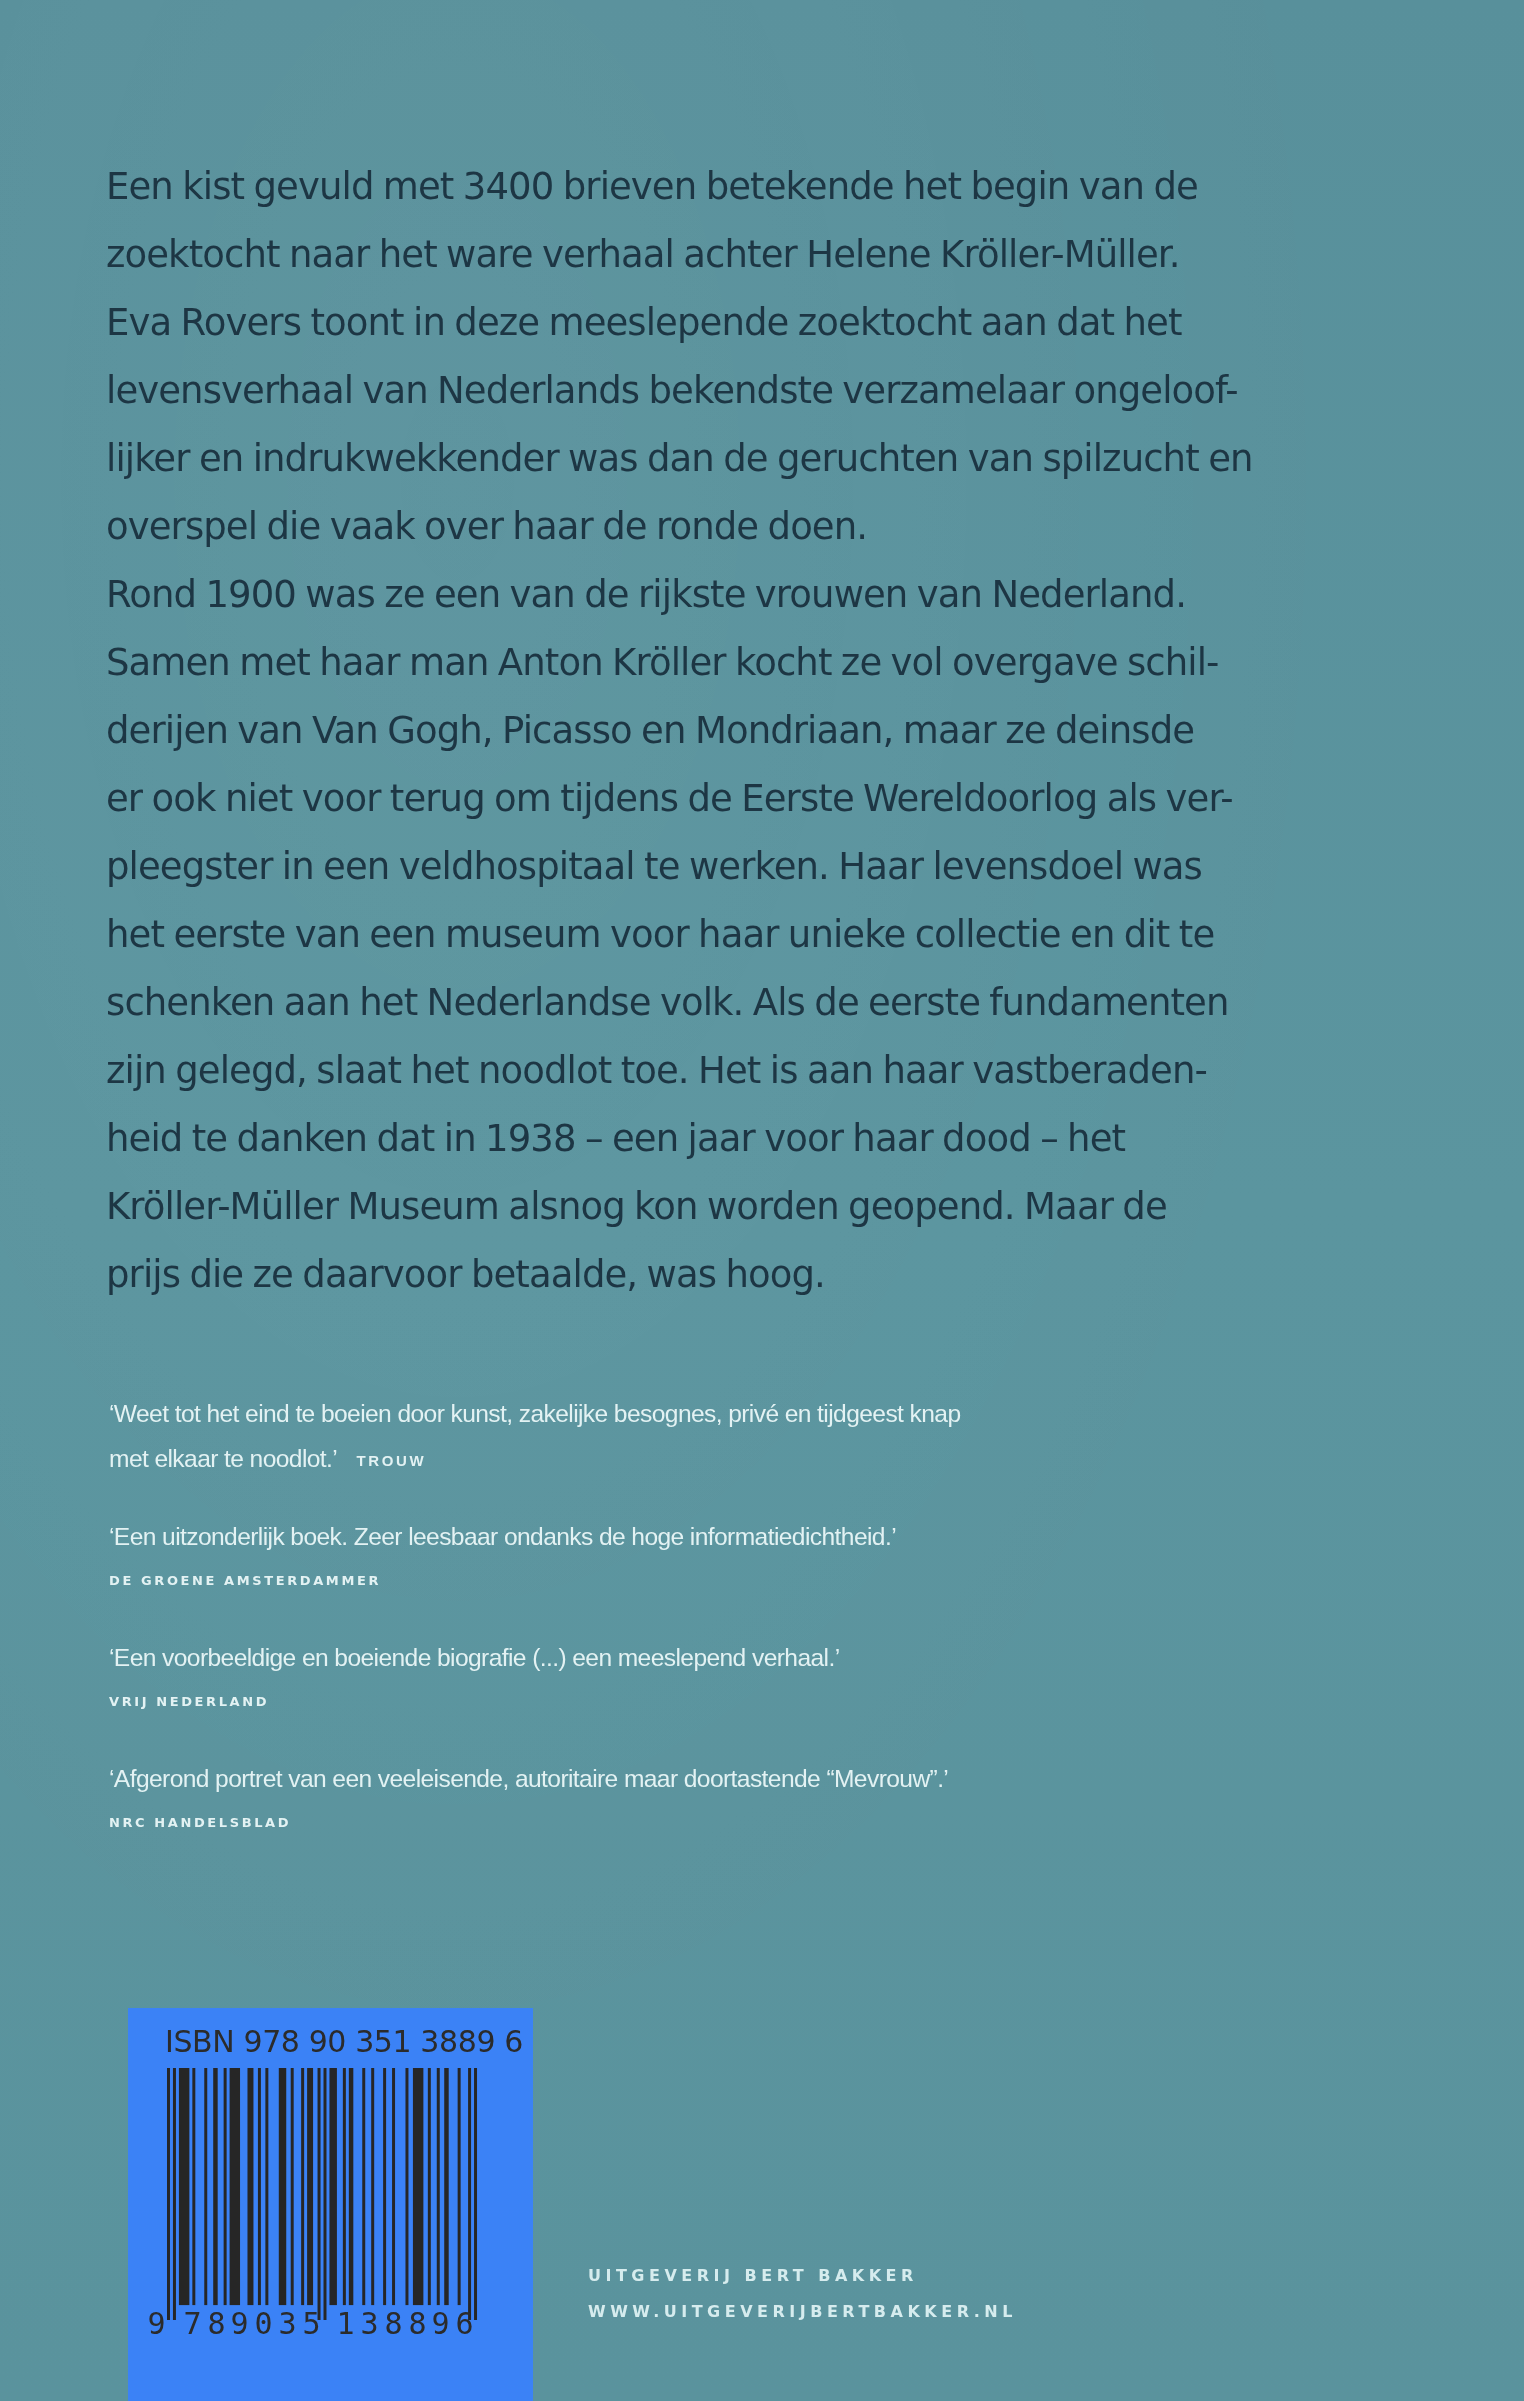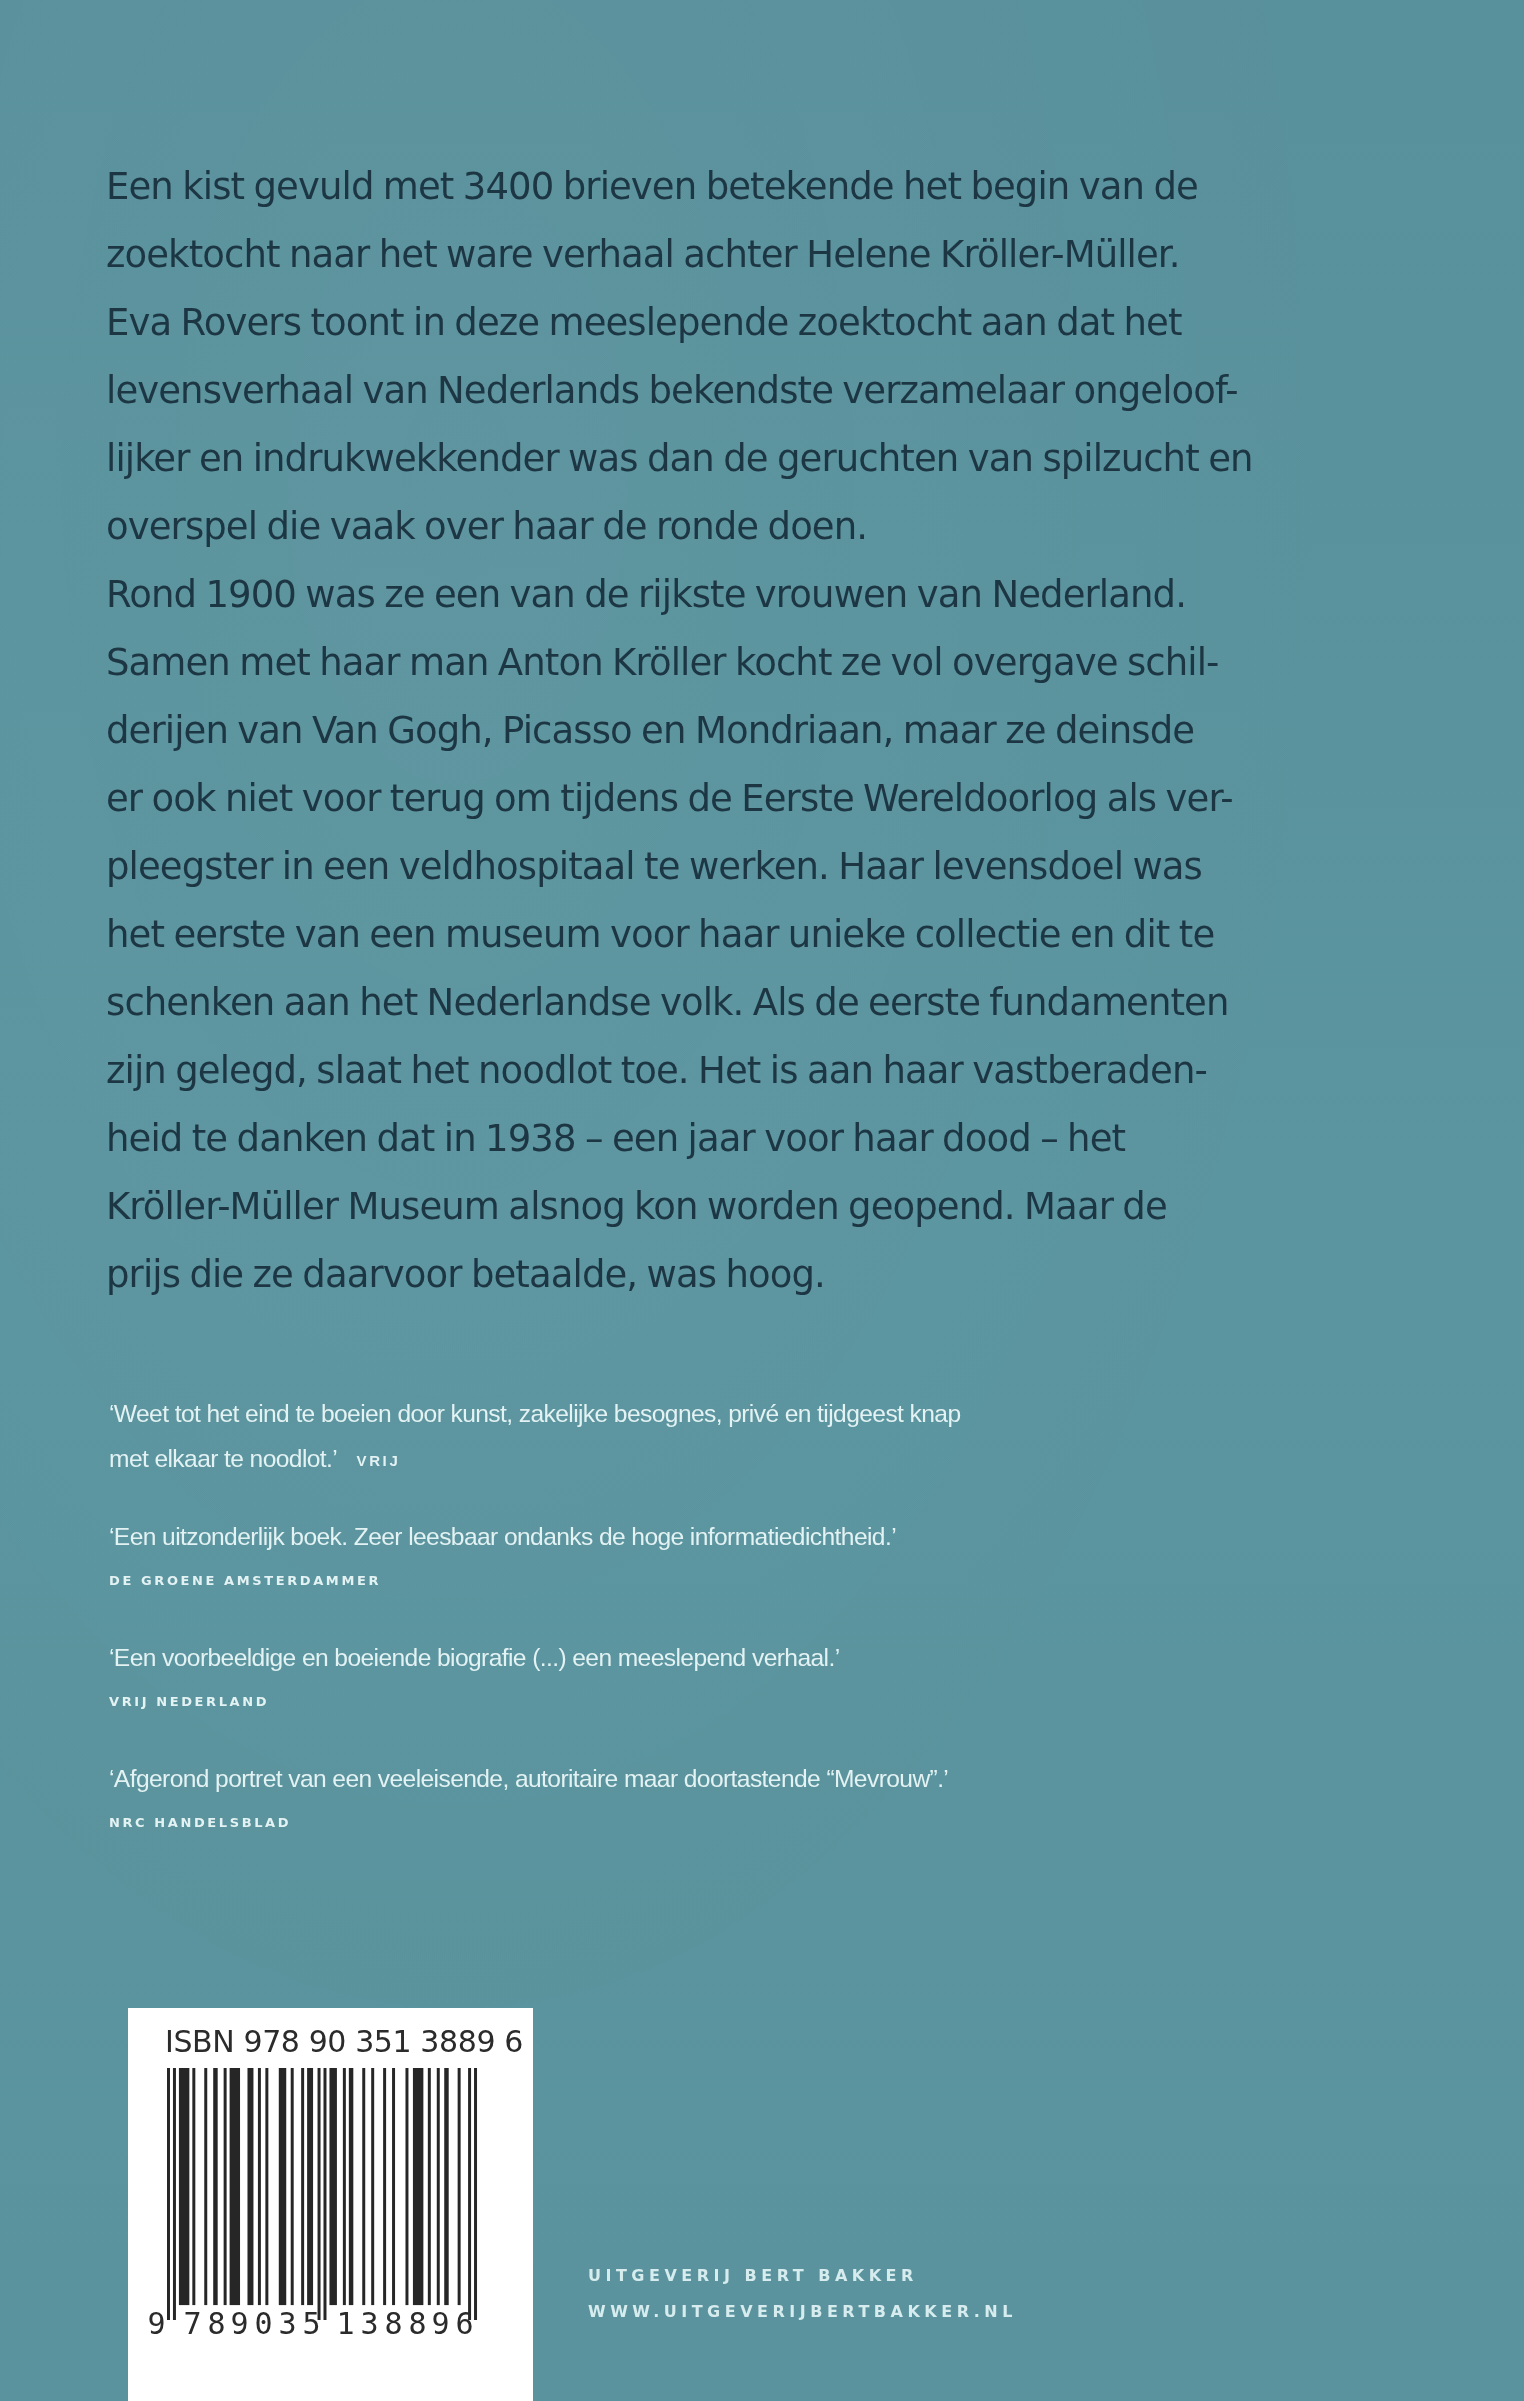--- a/index.html
+++ b/index.html
@@ -70,21 +70,21 @@
     }
     .quote + .quote {
       margin-top: 33px;
     }
     .barcode-box {
       position: absolute;
       left: 128px;
       top: 2008px;
       width: 405px;
       height: 393px;
-      background: #ffffff;
+      background: #3b82f6;
     }
     .isbn-label {
       position: absolute;
       left: 37px;
       top: 16.4px;
       font-family: "DejaVu Sans", sans-serif;
       font-size: 30px;
       color: #2b2b2b;
       letter-spacing: -0.4px;
       white-space: nowrap;
@@ -147,21 +147,21 @@
   <div class="line">schenken aan het Nederlandse volk. Als de eerste fundamenten</div>
   <div class="line">zijn gelegd, slaat het noodlot toe. Het is aan haar vastberaden-</div>
   <div class="line">heid te danken dat in 1938 – een jaar voor haar dood – het</div>
   <div class="line">Kröller-Müller Museum alsnog kon worden geopend. Maar de</div>
   <div class="line">prijs die ze daarvoor betaalde, was hoog.</div>
 </div>
 
 <div class="quotes">
   <div class="quote">
     <div class="quote-line">‘Weet tot het eind te boeien door kunst, zakelijke besognes, privé en tijdgeest knap</div>
-    <div class="quote-line"><span>met elkaar te noodlot.’</span><span class="inline-source">VRIJ</span></div>
+    <div class="quote-line"><span>met elkaar te noodlot.’</span><span class="inline-source">TROUW</span></div>
   </div>
   <div class="quote">
     <div class="quote-line">‘Een uitzonderlijk boek. Zeer leesbaar ondanks de hoge informatiedichtheid.’</div>
     <div class="quote-source">DE GROENE AMSTERDAMMER</div>
   </div>
   <div class="quote">
     <div class="quote-line">‘Een voorbeeldige en boeiende biografie (...) een meeslepend verhaal.’</div>
     <div class="quote-source">VRIJ NEDERLAND</div>
   </div>
   <div class="quote">

